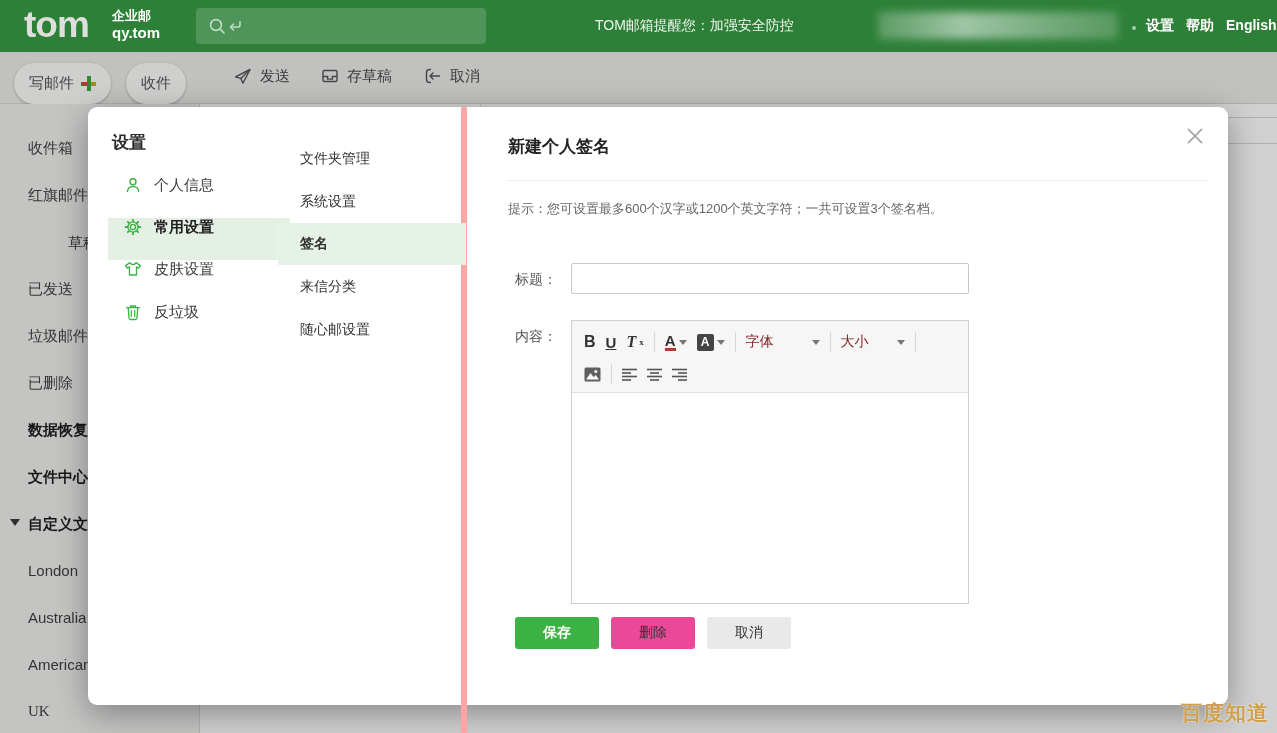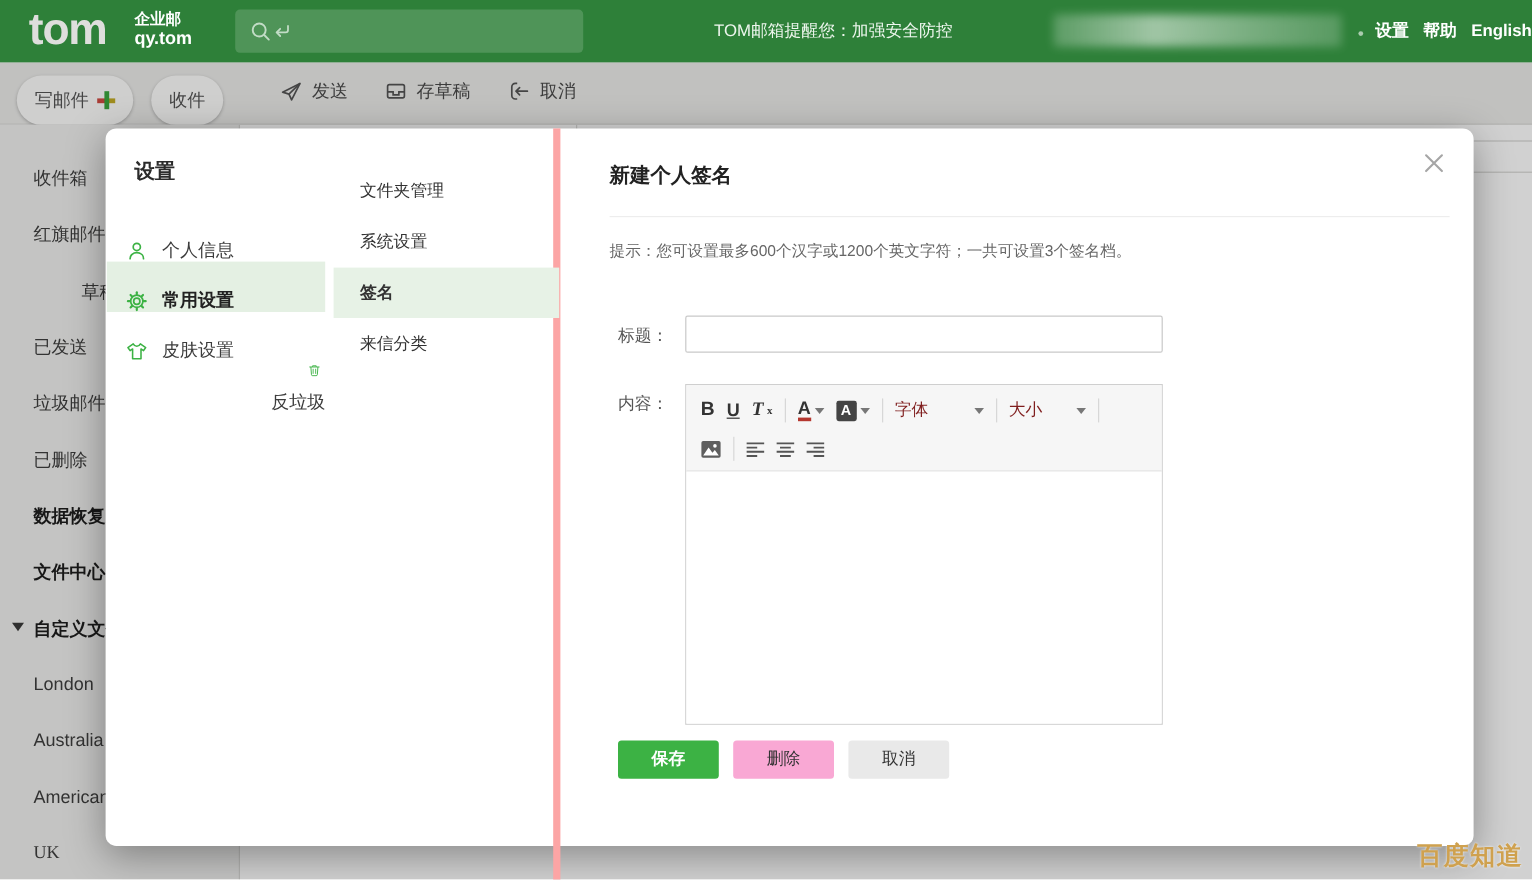--- a/index.html
+++ b/index.html
@@ -63,22 +63,22 @@
   
   #overlay { position:absolute; top:52px; left:0; width:1277px; height:681px;
     background:rgba(0,0,0,0.18); z-index:8; }
 
   
   #modal { position:absolute; left:88px; top:107px; width:1140px; height:598px;
     background:#fff; border-radius:9px; box-shadow:0 8px 32px rgba(0,0,0,0.35); z-index:10; }
   #modal-col1 { position:absolute; left:0; top:0; width:190px; height:598px; }
   .settings-title { position:absolute; left:24px; top:24px; font-size:17px;
     font-weight:bold; color:#2b2b2b; }
-  .menu-item { position:absolute; left:1px; width:182px; height:42px; display:flex;
-    align-items:flex-end; gap:12px; padding-left:16px; font-size:15px; color:#3c3c3c;
+  .menu-item { position:absolute; left:20px; width:182px; height:42px; display:flex;
+    align-items:flex-start; gap:12px; padding-left:16px; font-size:15px; color:#3c3c3c;
     cursor:pointer; }
   .menu-item.active { background:#e4f0e3; font-weight:bold; color:#222; }
   .menu-item svg { display:block; color:#3CB244; }
   #modal-col2 { position:absolute; left:190px; top:0; width:189px; height:671px;
     border-right:6px solid #fca5a5; }
   .sub-item { position:absolute; left:0; width:188px; height:42px; display:flex;
     align-items:center; padding-left:22px; font-size:14px; color:#333; cursor:pointer; }
   .sub-item.active { background:#e7f2e6; font-weight:bold; }
 
   
@@ -118,21 +118,21 @@
   .ed-sep { width:1px; height:20px; background:#d7d7d7; }
   .ed-dd { display:flex; align-items:center; justify-content:space-between;
     width:74px; color:#7f1d1d; font-size:14px; cursor:pointer; }
   .ed-dd.small { width:64px; }
   #editor-body { position:absolute; left:0; top:72px; width:396px; height:210px;
     background:#fff; cursor:text; }
   .btn { position:absolute; top:510px; width:84px; height:32px; border:none;
     border-radius:3px; font-size:14px; cursor:pointer;
     font-family:"Liberation Sans","DejaVu Sans",sans-serif; }
   #btn-save { left:48px; background:#3CB244; color:#fff; font-weight:bold; }
-  #btn-delete { left:144px; background:#f9a8d4; color:#333; }
+  #btn-delete { left:144px; background:#ec4899; color:#333; }
   #btn-cancel { left:240px; background:#e9e9e9; color:#333; }
 
   
   #watermark { position:absolute; right:8px; bottom:6px; font-size:21px; font-weight:bold;
     color:#CFA14F; letter-spacing:1px; z-index:30;
     text-shadow:0 0 2px rgba(255,255,255,0.9); }
 </style>
 </head>
 <body>
 
@@ -256,36 +256,37 @@
         <span>常用设置</span>
       </div>
 
       <div class="menu-item" style="top:153px;">
         <svg width="18" height="18" viewBox="0 0 18 18">
           <path d="M6 2.6 1.6 5.6l1.8 2.6 2.1-1.4V15h7V6.8l2.1 1.4 1.8-2.6-4.4-3c-.6 1.2-1.7 1.9-3 1.9s-2.4-.7-3-1.9z" fill="none" stroke="currentColor" stroke-width="1.3" stroke-linejoin="round"></path>
         </svg>
         <span>皮肤设置</span>
       </div>
 
-      <div class="menu-item" style="top:196px;flex-direction:column;">
+      <div class="menu-item" style="top:196px;">
         <svg width="18" height="18" viewBox="0 0 18 18">
           <path d="M2.6 4.6h12.8" stroke="currentColor" stroke-width="1.3" stroke-linecap="round"></path>
           <path d="M6.5 4.4V3h5v1.4" fill="none" stroke="currentColor" stroke-width="1.3"></path>
           <path d="M4.2 4.6 5 15a1.6 1.6 0 0 0 1.6 1.5h4.8A1.6 1.6 0 0 0 13 15l.8-10.4" fill="none" stroke="currentColor" stroke-width="1.3"></path>
           <path d="M7.3 7.6v5.8M10.7 7.6v5.8" stroke="currentColor" stroke-width="1.2" stroke-linecap="round"></path>
         </svg>
         <span>反垃圾</span>
       </div>
     </div>
 
     <div id="modal-col2">
       <div class="sub-item" style="top:31px;">文件夹管理</div>
       <div class="sub-item active" style="top:116px;">签名</div>
       <div class="sub-item" style="top:74px;">系统设置</div>
       <div class="sub-item" style="top:159px;">来信分类</div>
+      <div class="sub-item" style="top:202px;">随心邮设置</div>
     </div>
 
     <div id="panel">
       <div class="panel-title">新建个人签名</div>
       <div id="close-btn">
         <svg width="22" height="22" viewBox="0 0 20 20">
           <path d="M4 4 16 16M16 4 4 16" stroke="#a6a6a6" stroke-width="1.6" stroke-linecap="round"></path>
         </svg>
       </div>
       <div class="panel-divider"></div>

